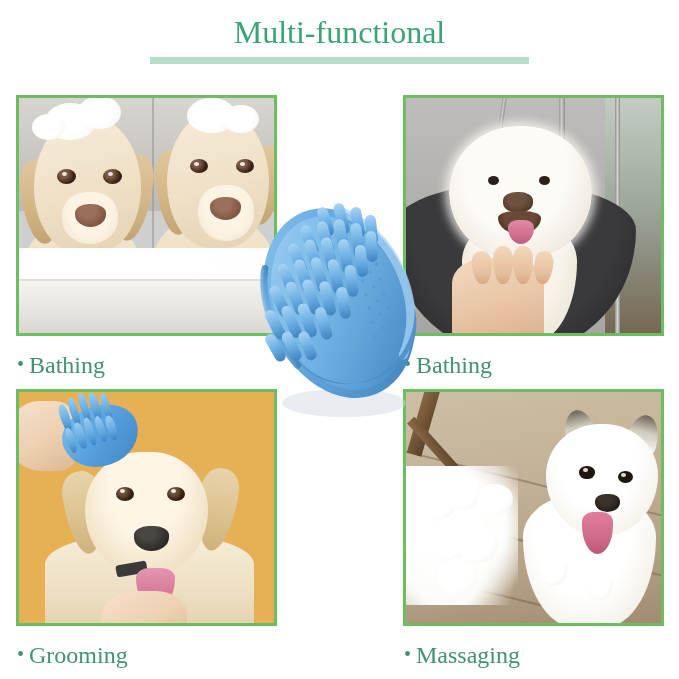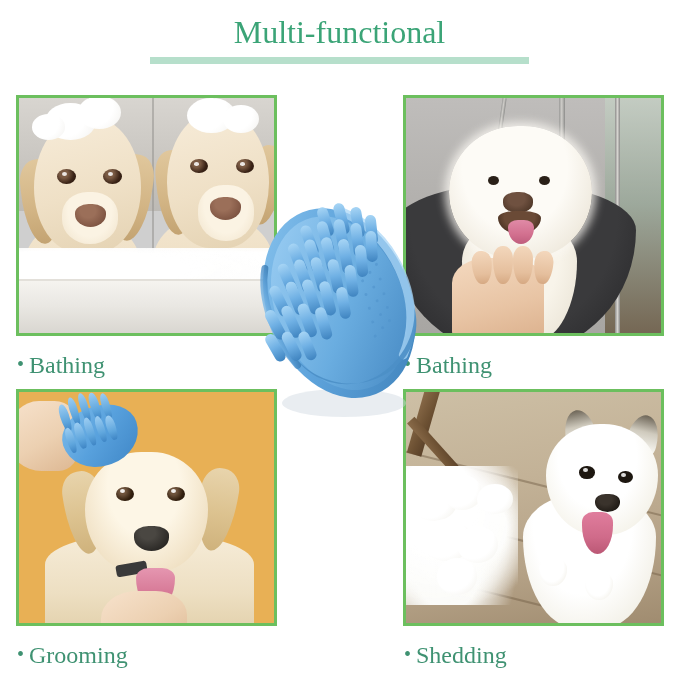--- a/index.html
+++ b/index.html
@@ -466,21 +466,21 @@
     <div class="spitz-head" style="left:55%; top:14%; width:44%; height:48%;"></div>
     <div class="spitz-eye" style="left:68%; top:32%; width:6%; height:5.5%;"></div>
     <div class="spitz-eye" style="left:83%; top:34%; width:6%; height:5.5%;"></div>
     <div class="spitz-nose" style="left:74%; top:44%; width:10%; height:8%;"></div>
     <div class="spitz-tongue" style="left:69%; top:52%; width:12%; height:18%;"></div>
     <div class="spitz-paw" style="left:52%; top:72%; width:11%; height:12%;"></div>
     <div class="spitz-paw" style="left:70%; top:78%; width:11%; height:12%;"></div>
   </div>
 </div>
 <div class="label" id="label-shedding">
-  <span class="bullet">•</span><span>Shedding</span>
+  <span class="bullet">•</span><span>Massaging</span>
 </div>
 
 <div id="product">
   <svg width="185" height="245" viewBox="0 0 185 245" xmlns="http://www.w3.org/2000/svg" aria-hidden="true">
     <defs>
       <linearGradient id="bodyGrad" x1="0" y1="0" x2="1" y2="1">
         <stop offset="0%" stop-color="#8cc6ef"></stop>
         <stop offset="45%" stop-color="#5fa4dc"></stop>
         <stop offset="100%" stop-color="#3c7fb8"></stop>
       </linearGradient>

